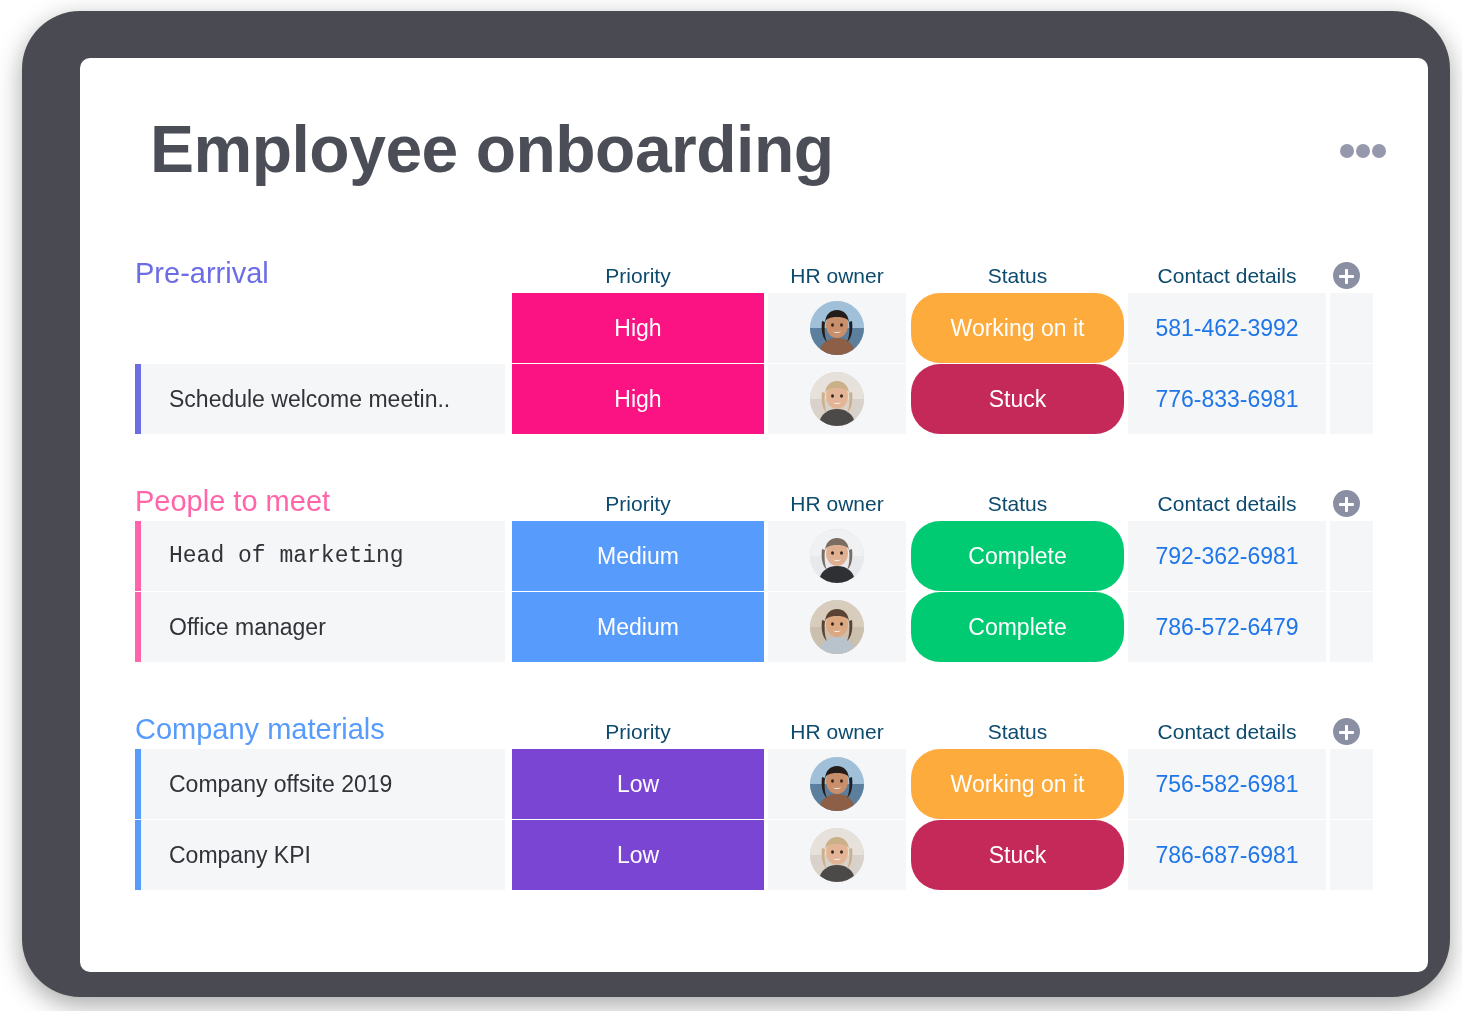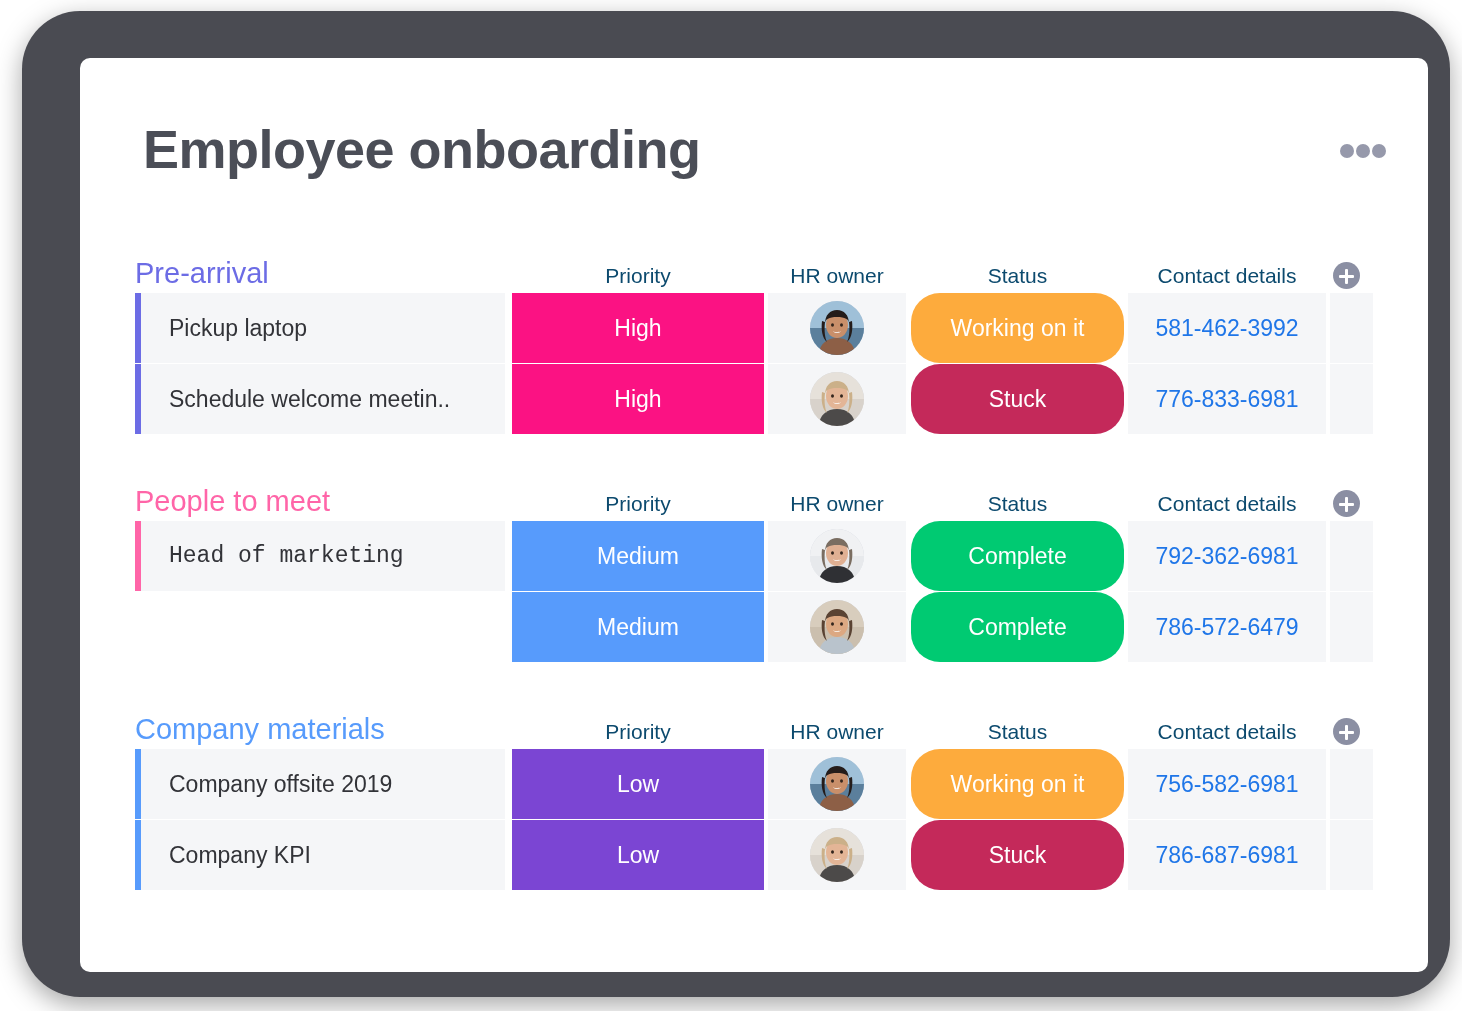--- a/index.html
+++ b/index.html
@@ -42,24 +42,24 @@
   
   .board-header {
     position: absolute;
     left: 55px;
     top: 58px;
     right: 42px;
     height: 72px;
   }
   .board-title {
     position: absolute;
-    left: 8px;
+    left: 15px;
     top: 0;
     margin: 0;
-    font-size: 54px;
+    font-size: 66px;
     font-weight: bold;
     letter-spacing: -0.5px;
     color: #4b4e57;
     line-height: 66px;
     white-space: nowrap;
   }
   .more-menu {
     position: absolute;
     right: 0;
     top: 27px;
@@ -213,21 +213,20 @@
             <div class="col-label priority">Priority</div>
             <div class="col-label owner">HR owner</div>
             <div class="col-label status">Status</div>
             <div class="col-label contact">Contact details</div>
             <button class="add-col-btn">
               <span class="plus-h"></span>
               <span class="plus-v"></span>
             </button>
           </div>
           <div class="row">
-            <div class="cell cell-name" style="border-left-color: rgb(108, 108, 229);">Pickup laptop</div>
             <div class="cell cell-priority" style="background: rgb(251, 18, 131);">High</div>
             <div class="cell cell-owner">
               <div class="avatar">
                 <svg viewBox="0 0 54 54" xmlns="http://www.w3.org/2000/svg">
                   <rect width="54" height="54" fill="#9fc0d8"></rect>
                   <rect y="27" width="54" height="27" fill="#5b7f9c"></rect>
                   <path d="M9 54c0-11 8-17 18-17s18 6 18 17z" fill="#8d5f46"></path>
                   <ellipse cx="27" cy="24" rx="11" ry="13" fill="#c98f6a"></ellipse>
                   <path d="M15 23c0-9 5-14 12-14s12 5 12 14c0-5-4-7-12-7s-12 2-12 7z" fill="#241c1a"></path>
                   <path d="M15 21c-1 9 0 16 2 20-5-4-6-13-5-21z" fill="#241c1a"></path>
@@ -295,20 +294,21 @@
                   <ellipse cx="31.5" cy="24" rx="1.5" ry="1.8" fill="#33251d"></ellipse>
                   <path d="M23 30c1.6 1.6 6.4 1.6 8 0-1 2.6-7 2.6-8 0z" fill="#ffffff"></path>
                 </svg>
               </div>
             </div>
             <div class="cell cell-status" style="background: rgb(0, 202, 114);">Complete</div>
             <div class="cell cell-contact">792-362-6981</div>
             <div class="cell cell-extra"></div>
           </div>
           <div class="row">
+            <div class="cell cell-name" style="border-left-color: rgb(255, 101, 168);">Office manager</div>
             <div class="cell cell-priority" style="background: rgb(87, 155, 252);">Medium</div>
             <div class="cell cell-owner">
               <div class="avatar">
                 <svg viewBox="0 0 54 54" xmlns="http://www.w3.org/2000/svg">
                   <rect width="54" height="54" fill="#d8cdbd"></rect>
                   <rect y="27" width="54" height="27" fill="#cbbfae"></rect>
                   <path d="M9 54c0-11 8-17 18-17s18 6 18 17z" fill="#b9c3cc"></path>
                   <ellipse cx="27" cy="24" rx="11" ry="13" fill="#dca882"></ellipse>
                   <path d="M15 23c0-9 5-14 12-14s12 5 12 14c0-5-4-7-12-7s-12 2-12 7z" fill="#5a4333"></path>
                   <path d="M15 21c-1 9 0 16 2 20-5-4-6-13-5-21z" fill="#5a4333"></path>

